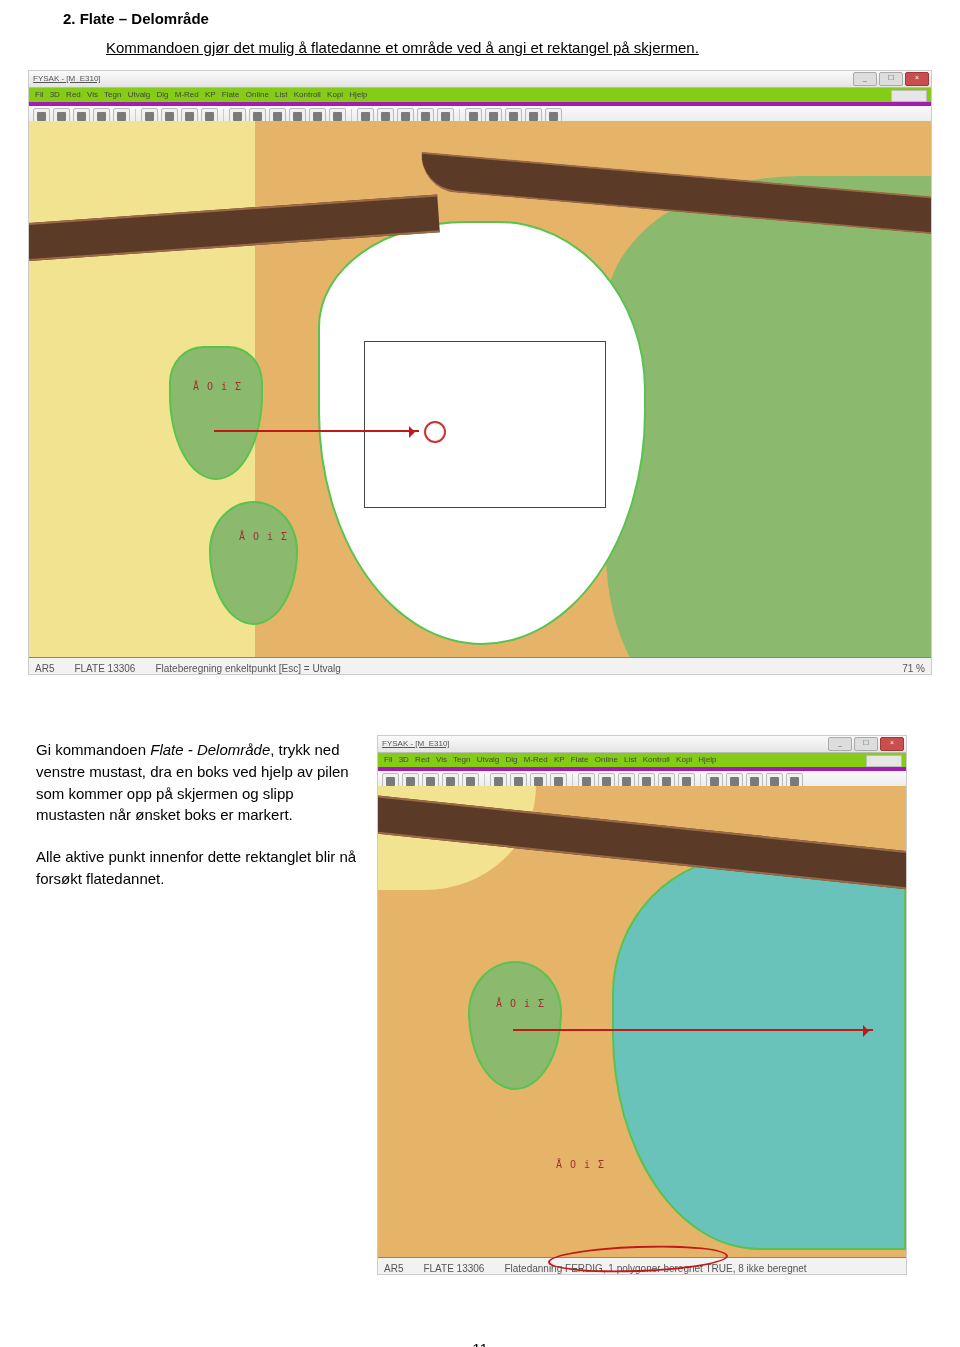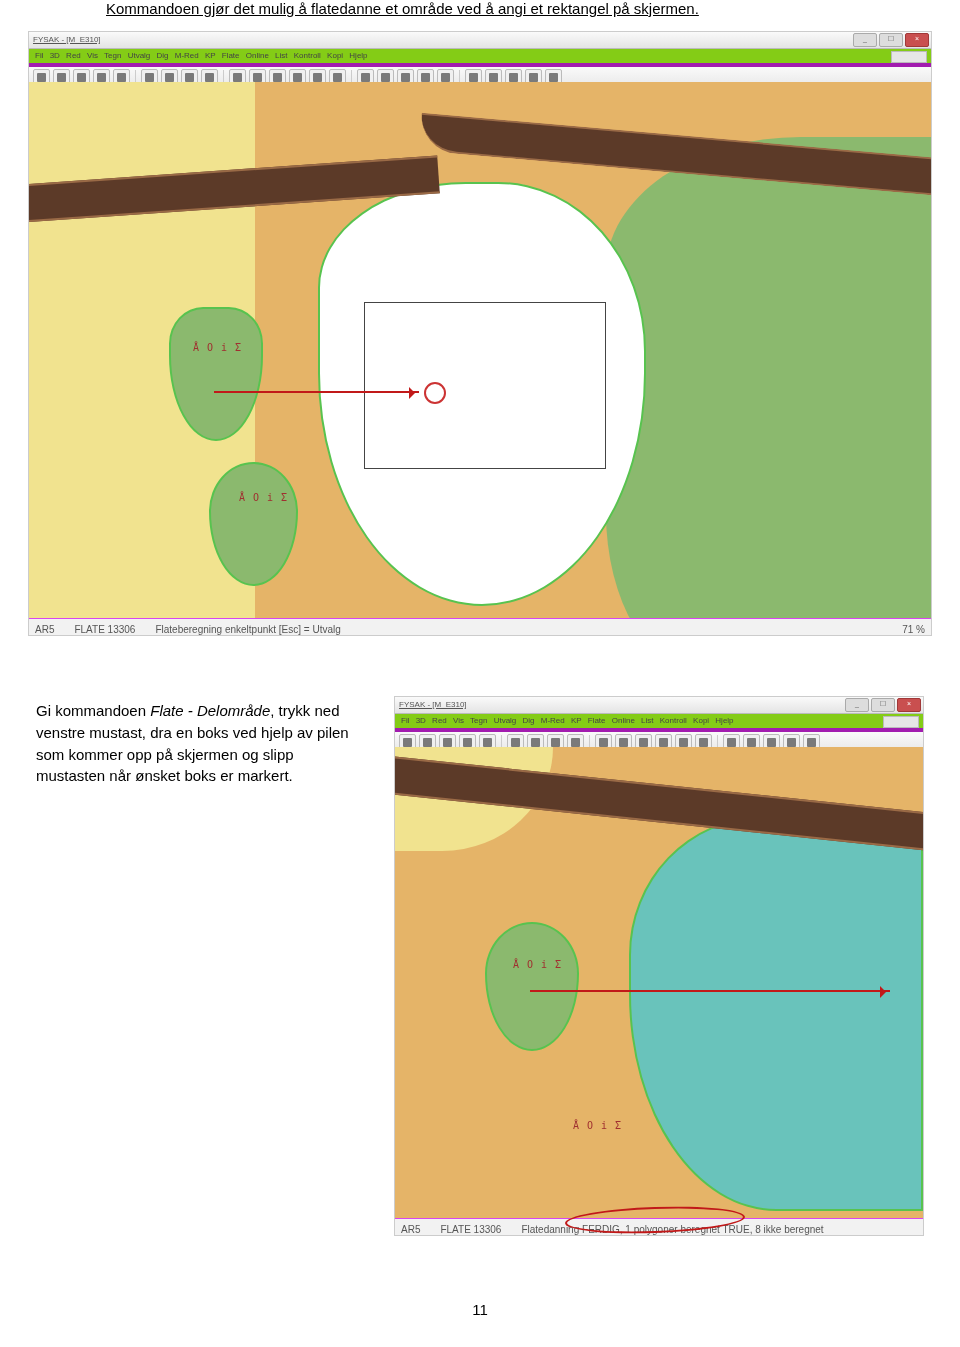--- a/index.html
+++ b/index.html
@@ -251,21 +251,21 @@
   .arrow1 {
     left: 185px;
     top: 309px;
     width: 205px;
   }
   
   .cols {
     display: flex;
     width: 888px;
     margin: 0 auto;
-    gap: 28px;
+    gap: 11px;
   }
   .leftcol {
     width: 330px;
     font-size: 15px;
     line-height: 1.45;
     padding-top: 4px;
   }
   .leftcol p { margin: 0 0 20px 0; }
   .leftcol em { font-style: italic; }
   
@@ -344,20 +344,21 @@
     text-align: center;
     font-size: 15px;
     margin-top: 65px;
   }
 </style>
 </head>
 <body>
 
 <div class="page">
 
+  <div class="heading">2. Flate – Delområde</div>
   <div class="intro">Kommandoen gjør det mulig å flatedanne et område ved å angi et rektangel på skjermen.</div>
 
   <div class="shot1">
     <div class="titlebar">
       <span>FYSAK - [M_E310]</span>
       <div class="winbtns">
         <div class="winbtn">_</div>
         <div class="winbtn">☐</div>
         <div class="winbtn red">×</div>
       </div>
@@ -423,20 +424,21 @@
       <span>Flateberegning enkeltpunkt  [Esc] = Utvalg</span>
       <span class="sright">71 %</span>
     </div>
   </div>
 
   <div class="cols">
     <div class="leftcol">
       <p>
         <span>Gi kommandoen </span><em>Flate - Delområde</em><span>, trykk ned venstre mustast, dra en boks ved hjelp av pilen som kommer opp på skjermen og slipp mustasten når ønsket boks er markert.</span>
       </p>
+      <p>Alle aktive punkt innenfor dette rektanglet blir nå forsøkt flatedannet.</p>
     </div>
 
     <div class="shot2">
       <div class="titlebar">
         <span>FYSAK - [M_E310]</span>
         <div class="winbtns">
           <div class="winbtn">_</div>
           <div class="winbtn">☐</div>
           <div class="winbtn red">×</div>
         </div>

